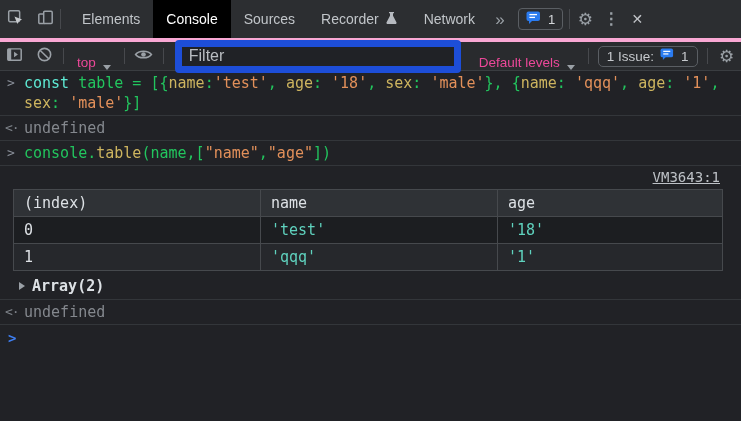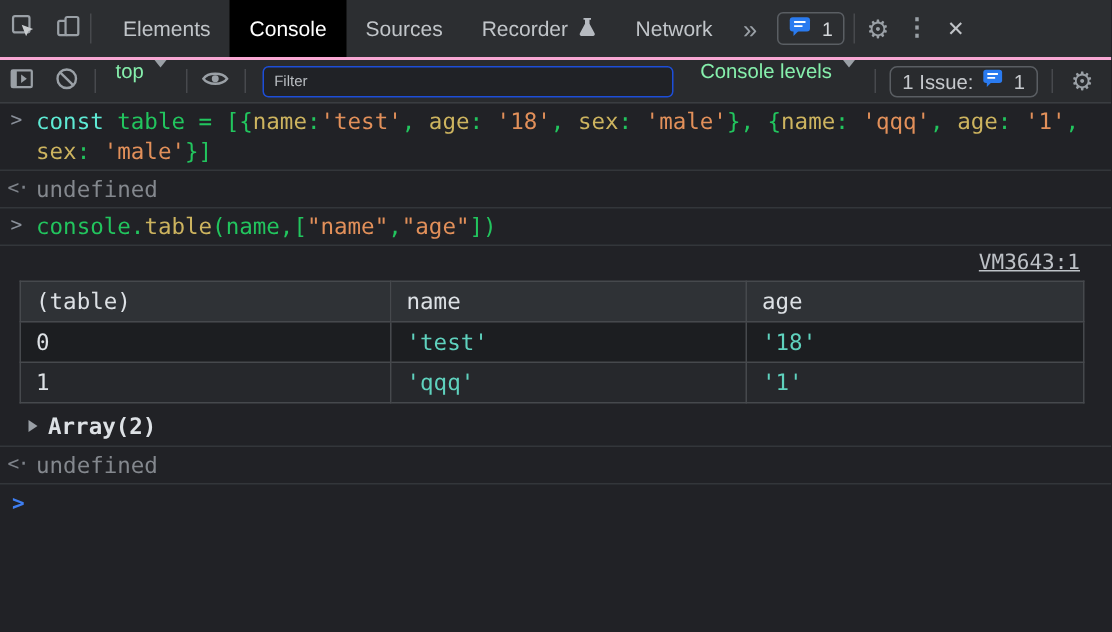--- a/index.html
+++ b/index.html
@@ -8,21 +8,21 @@
     background:#212226;
     font-family:"Liberation Sans", sans-serif;
     color:#c8cbce;
     overflow:hidden;
     position:relative;
   }
   
   .tabbar{
     height:38px;background:#2c2e31;
     display:flex;align-items:stretch;
-    border-bottom:2px solid #f9a8d4;
+    border-bottom:4px solid #f9a8d4;
     font-size:14px;
   }
   .iconbtn{display:flex;align-items:center;justify-content:center;
     width:30px;height:100%;cursor:pointer;flex:0 0 auto;}
   .tabbar .iconbtn{height:38px;}
   .vdiv{width:1px;height:20px;background:#47494d;align-self:center;flex:0 0 auto;}
   .tab{display:flex;align-items:center;padding:0 13px;color:#c1c5c9;cursor:pointer;flex:0 0 auto;gap:6px;}
   .tab.active{background:#000;color:#ffffff;}
   .badgebox{display:flex;align-items:center;gap:6px;
     border:1px solid #5a5e63;border-radius:4px;height:20px;
@@ -35,28 +35,28 @@
   .mr6{margin-right:6px;} .ml6{margin-left:6px;}
   
   .ctoolbar{
     height:28px;background:#292b2e;
     display:flex;align-items:center;
     border-bottom:1px solid #3a3d41;
     font-size:13.5px;gap:2px;
   }
   .ctoolbar .iconbtn{height:28px;width:28px;}
   .ctoolbar .vdiv{height:16px;margin:0 3px;}
-  .dropdown{display:flex;align-items:flex-start;gap:7px;color:#86efac;
+  .dropdown{display:flex;align-items:flex-end;gap:7px;color:#ec4899;
     padding:0 8px;cursor:pointer;height:100%;flex:0 0 auto;}
   .tri-down{width:0;height:0;border-left:4px solid transparent;
     border-right:4px solid transparent;border-top:5px solid #9aa0a6;}
   .filter{
     width:258px;height:19px;background:#202226;color:#e8eaed;
-    border:1px solid #1d4ed8;border-radius:4px;
-    padding:0 7px;font-size:10px;outline:none;
+    border:7px solid #1d4ed8;border-radius:4px;
+    padding:0 7px;font-size:16px;outline:none;
     font-family:"Liberation Sans",sans-serif;flex:0 0 auto;
     margin-left:6px;
   }
   .filter::placeholder{color:#b9bdc1;}
   .issuebox{display:flex;align-items:center;gap:6px;border:1px solid #5a5e63;
     border-radius:5px;height:19px;padding:0 8px;color:#c6c9cd;cursor:pointer;flex:0 0 auto;}
   
   .console{
     font-family:"DejaVu Sans Mono","Liberation Mono",monospace;
     font-size:15px;line-height:20px;
@@ -191,21 +191,21 @@
       <span>
         <svg width="19" height="17" viewBox="0 0 18 16">
           <path d="M1.5 8 C4.5 3.8, 13.5 3.8, 16.5 8 C13.5 12.2, 4.5 12.2, 1.5 8 Z" fill="none" stroke="#9aa0a6" stroke-width="1.5"></path>
           <circle cx="9" cy="8" r="2.2" fill="#9aa0a6"></circle>
         </svg>
       </span>
     </div>
     <div class="vdiv"></div>
     <input class="filter" type="text" placeholder="Filter" style="">
     <div class="dropdown" style="margin-left:8px;">
-      <span>Console levels</span>
+      <span>Default levels</span>
       <span class="tri-down"></span>
     </div>
     <div class="vdiv"></div>
     <div class="issuebox" style="margin:0 4px;justify-content:space-between;">
       <span>1 Issue:</span>
       <span>
         <svg width="15" height="13" viewBox="0 0 16 14">
           <rect x="0.5" y="0.5" width="13.5" height="9.5" rx="2" fill="#2a7bf0"></rect>
           <polygon points="3,9 7,9 3,13" fill="#2a7bf0"></polygon>
           <line x1="3.4" y1="3.6" x2="11" y2="3.6" stroke="#fff" stroke-width="1.3"></line>
@@ -241,21 +241,21 @@
     <div class="crow" style="padding-left:8px;">
       <span class="vmlink">VM3643:1</span>
       <table class="ctable">
         <colgroup>
             <col style="width:247px;">
             <col style="width:237px;">
             <col style="width:225px;">
           </colgroup>
         <tbody>
             <tr>
-          <th>(table)</th>
+          <th>(index)</th>
           <th>name</th>
           <th>age</th>
         </tr>
         <tr class="r0">
           <td class="idx">0</td>
           <td class="val">'test'</td>
           <td class="val">'18'</td>
         </tr>
         <tr class="r1">
           <td class="idx">1</td>

